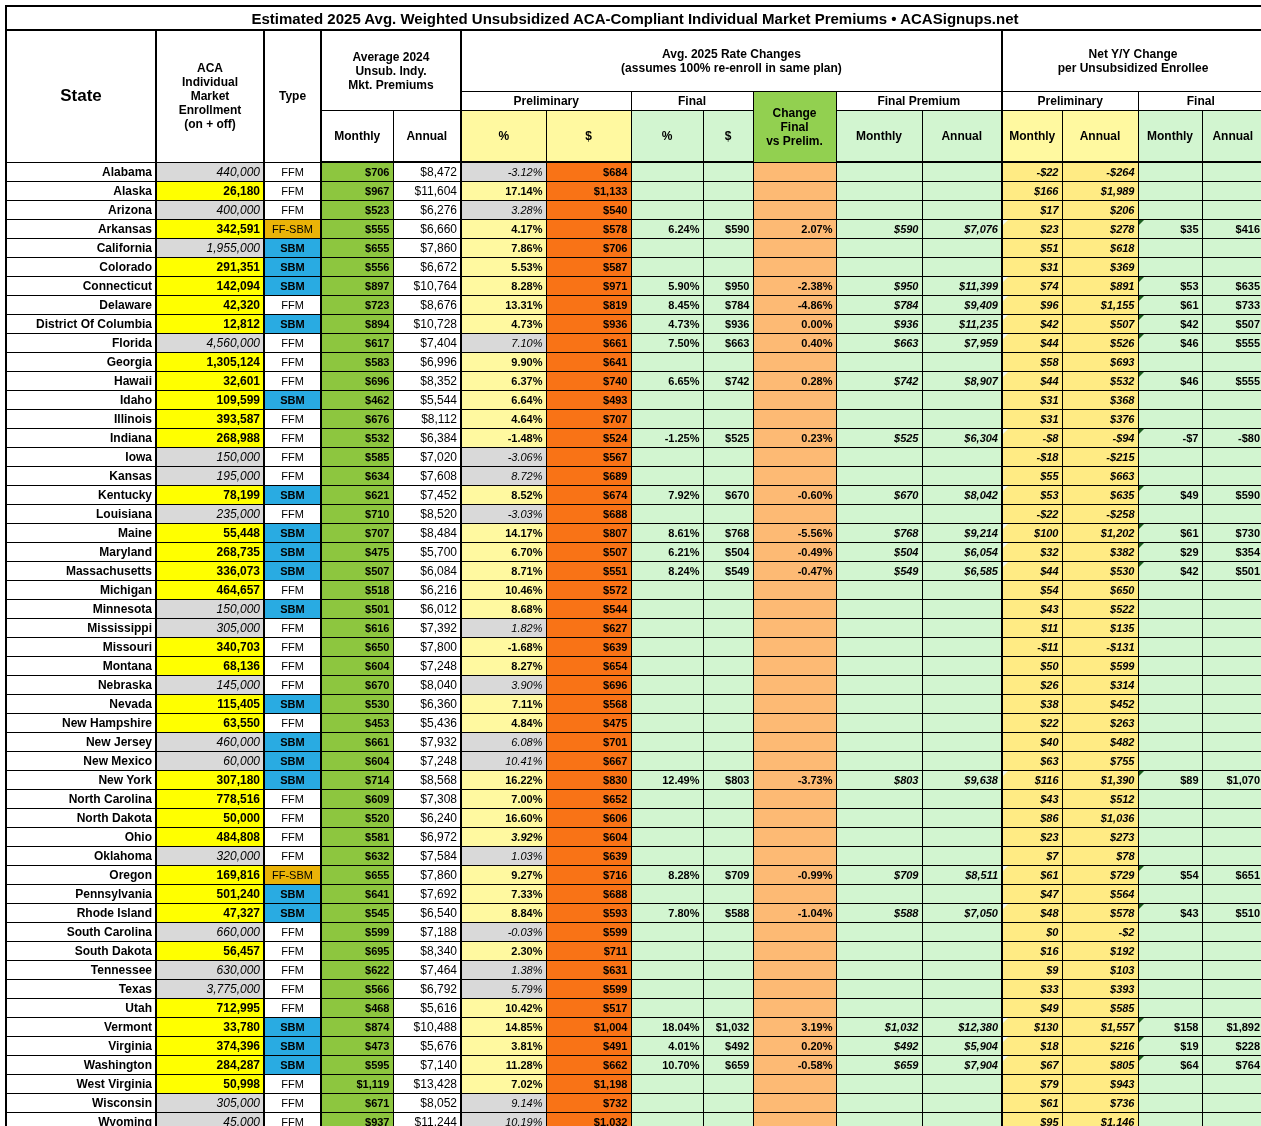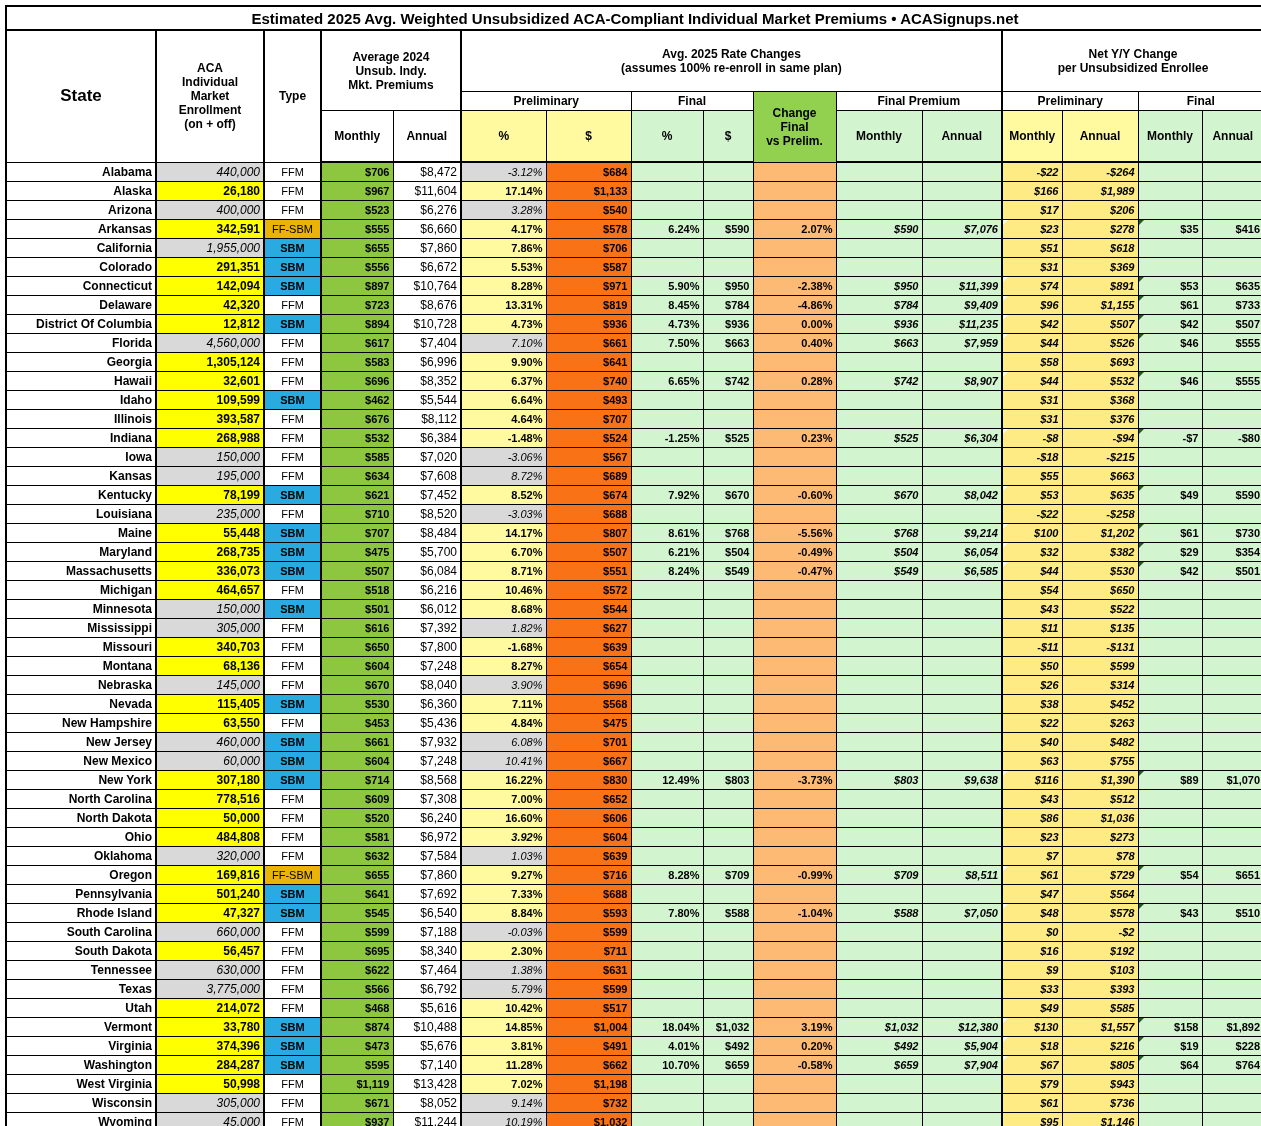--- a/index.html
+++ b/index.html
@@ -900,21 +900,21 @@
           <td class="c-chg"></td>
           <td class="c-fpm"></td>
           <td class="c-fpa br2"></td>
           <td class="c-nypm">$33</td>
           <td class="c-nypa">$393</td>
           <td class="c-nyfm"></td>
           <td class="c-nyfa"></td>
         </tr>
         <tr>
           <th class="c-state br2">Utah</th>
-          <td class="c-enroll br2">214,072</td>
+          <td class="c-enroll br2">712,995</td>
           <td class="c-type br2">FFM</td>
           <td class="c-m24">$468</td>
           <td class="c-a24 br2">$5,616</td>
           <td class="c-ppct">10.42%</td>
           <td class="c-pusd">$517</td>
           <td class="c-fpct"></td>
           <td class="c-fusd"></td>
           <td class="c-chg"></td>
           <td class="c-fpm"></td>
           <td class="c-fpa br2"></td>

